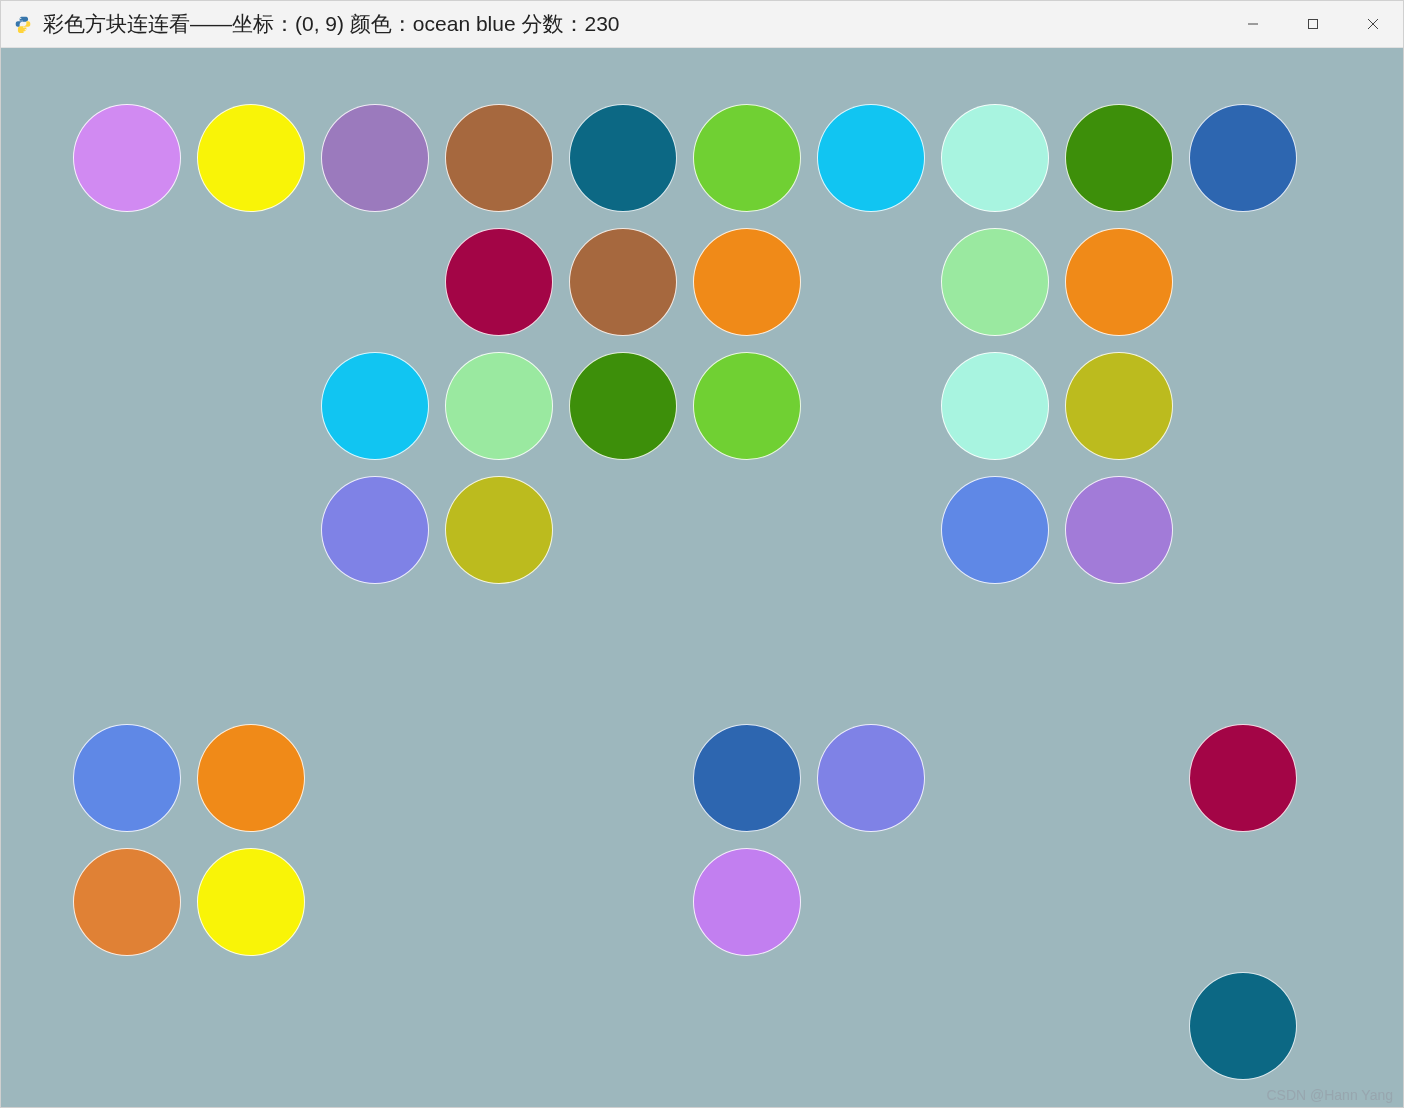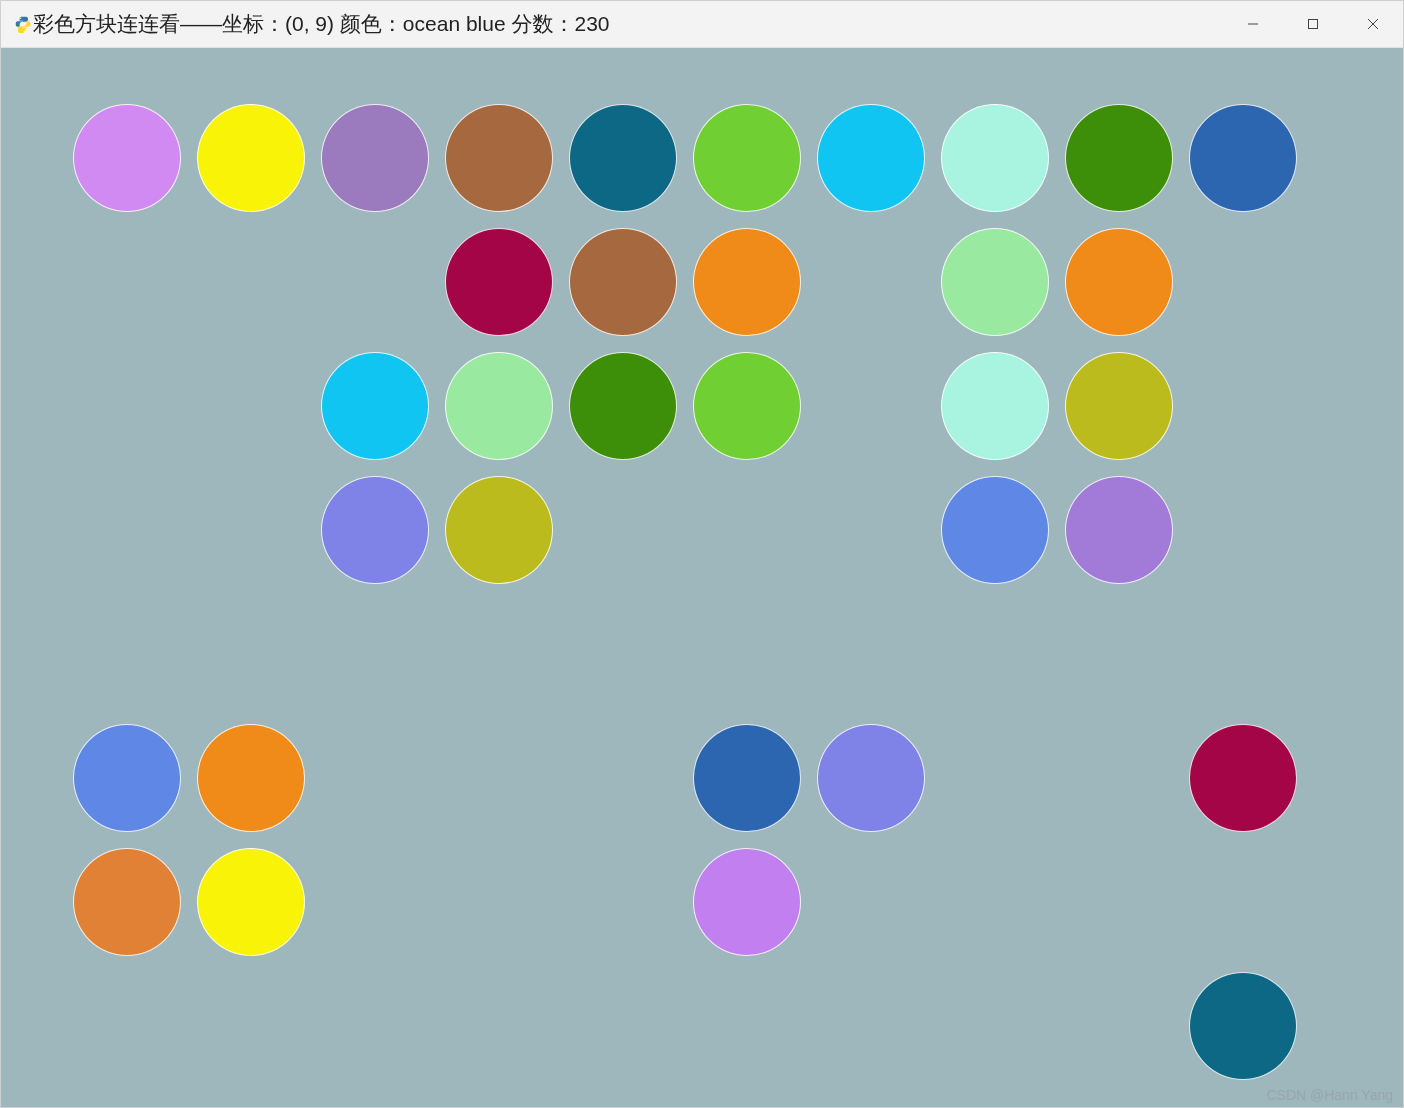--- a/index.html
+++ b/index.html
@@ -23,20 +23,21 @@
       background: #f3f3f3;
       display: flex;
       align-items: center;
       justify-content: space-between;
       padding-left: 12px;
       border-bottom: 1px solid #e0e0e0;
     }
     .titlebar-left {
       display: flex;
       align-items: center;
+      gap: 10px;
     }
     .app-icon {
       width: 20px;
       height: 20px;
       display: flex;
       align-items: center;
       justify-content: center;
     }
     .title-text {
       font-size: 21px;

